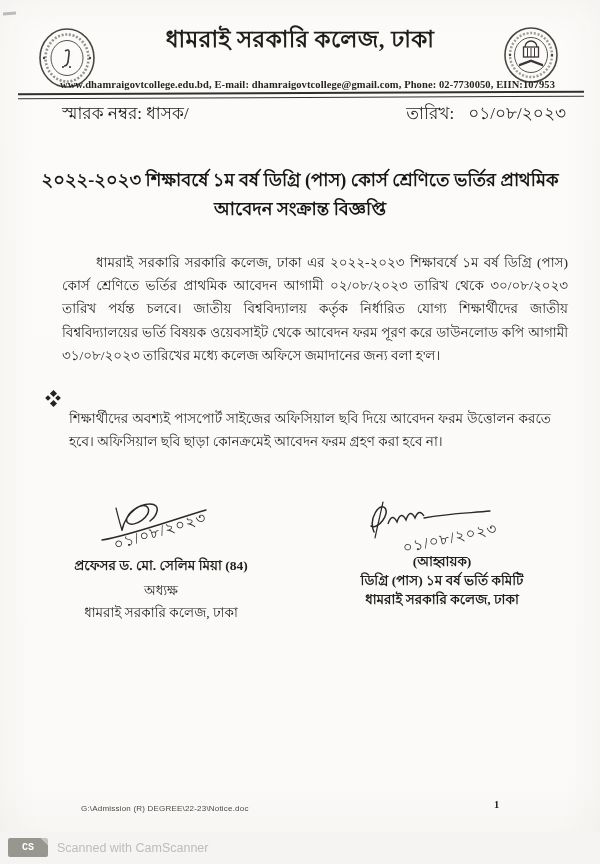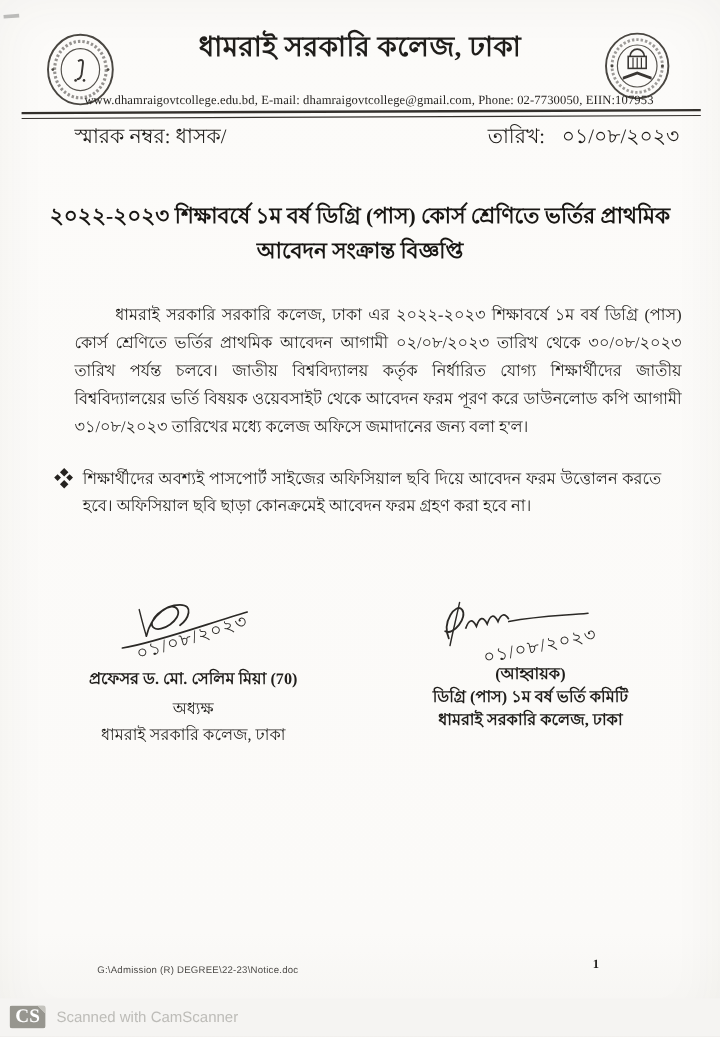--- a/index.html
+++ b/index.html
@@ -14,21 +14,21 @@
     overflow:hidden;
   }
   .scan-mark { position:absolute; left:3px; top:12px; width:13px; height:3px; background:#8a8a88; opacity:.55; transform:rotate(-4deg); }
 
   
   .header-center { position:absolute; top:19px; left:90px; right:90px; text-align:center; }
   .govt-line   { font-size:14px; letter-spacing:.2px; }
   .office-line { font-size:14px; margin-top:2px; }
   .college-name{ font-size:23px; font-weight:bold; margin-top:2px; letter-spacing:.4px; }
   .contact-line{ position:absolute; top:79px; left:55px; right:40px; text-align:center;
-                 font-size:10.5px; font-weight:normal; color:#272522; letter-spacing:.1px; }
+                 font-size:10.5px; font-weight:bold; color:#272522; letter-spacing:.1px; }
   .header-rule { position:absolute; top:92px; left:18px; right:16px; height:3px;
                  border-top:2.5px solid #33302c; border-bottom:1.3px solid #33302c;
                  transform:rotate(-0.25deg); }
   .seal { position:absolute; }
   .seal-left  { left:36px;  top:26px; }
   .seal-right { left:501px; top:26px; }
 
   
   .memo-row { position:absolute; top:100px; left:62px; right:34px;
               display:flex; justify-content:space-between; font-size:17px; }
@@ -42,21 +42,21 @@
   .body-par { position:absolute; top:251px; left:62px; width:506px;
               font-size:13.5px; line-height:1.72; text-align:justify; text-indent:34px; }
 
   .bullet-row { position:absolute; top:387px; left:46px; width:505px; display:flex; }
   .bullet-icon { flex:0 0 16px; position:relative; height:16px; margin-top:4px; }
   .bullet-icon i { position:absolute; background:#25221f; width:5px; height:5px; transform:rotate(45deg); }
   .bullet-icon .d1 { left:5px; top:0; }
   .bullet-icon .d2 { left:0;  top:5px; width:4px; height:4px; }
   .bullet-icon .d3 { left:10px; top:5px; width:4px; height:4px; }
   .bullet-icon .d4 { left:5px; top:10px; }
-  .bullet-text { font-size:13.5px; line-height:1.72; margin-left:7px; text-align:justify; }
+  .bullet-text { font-size:13.5px; line-height:1.72; margin-left:7px; text-align:justify;margin-top:20px; }
 
   
   .sig-svg { position:absolute; }
   .sig-svg-left  { left:88px;  top:494px; }
   .sig-svg-right { left:358px; top:496px; }
   .hand-date { position:absolute; font-size:15px; color:#2b2926; letter-spacing:1px; white-space:nowrap; }
   .hand-date-left  { left:112px; top:519px; transform:rotate(-17deg); }
   .hand-date-right { left:402px; top:526px; transform:rotate(-12deg); }
 
   .sig-text { position:absolute; text-align:center; font-size:13.5px; line-height:1.45; }
@@ -65,22 +65,22 @@
   .sig-text-left .desig { margin-bottom:3px; }
   .sig-text-right { left:344px; top:552px; width:196px; font-weight:bold; line-height:1.42; }
 
   
   .file-path { position:absolute; left:58px; top:804px; font-size:8px; color:#4c4a47;
                font-family:"Liberation Sans","DejaVu Sans",sans-serif; letter-spacing:.2px;margin-left:23px; }
   .page-num  { position:absolute; left:494px; top:799px; font-size:10.5px; font-weight:bold; }
 
   .cam-bar { position:absolute; left:0; right:0; bottom:0; height:32px; background:#f5f4f2; }
   .cam-group { position:absolute; left:8px; bottom:7px; display:flex; align-items:center; }
-  .cs-badge { width:30px; height:19px; background:#97968f; color:#fff;
-              font-family:Liberation Serif, serif; font-weight:bold; font-size:16px;
+  .cs-badge { width:40px; height:19px; background:#97968f; color:#fff;
+              font-family:Liberation Mono, monospace; font-weight:bold; font-size:10px;
               display:flex; align-items:center; justify-content:center; border-radius:2px;
               background-image:linear-gradient(225deg, #c4c3bd 0 5px, transparent 5px); }
   .cs-text { margin-left:9px; color:#bdbcb8; font-size:12.5px;
              font-family:"Liberation Sans","DejaVu Sans",sans-serif; }
 </style>
 </head>
 <body>
 
 <div class="page">
 
@@ -147,21 +147,21 @@
 
   <div class="sig-svg sig-svg-left">
     <svg width="132" height="52" viewBox="0 0 132 52">
       <path d="M34 36 C38 18 56 6 60 14 C64 22 46 34 40 29 C34 24 48 10 62 10 C74 10 69 22 62 27" fill="none" stroke="#2b2926" stroke-width="1.5" stroke-linecap="round"></path>
       <path d="M14 46 C40 42 84 26 118 16" fill="none" stroke="#2b2926" stroke-width="1.4" stroke-linecap="round"></path>
       <path d="M28 14 C30 22 32 30 34 36" fill="none" stroke="#2b2926" stroke-width="1.2" stroke-linecap="round"></path>
     </svg>
   </div>
   <div class="hand-date hand-date-left">০১/০৮/২০২৩</div>
   <div class="sig-text sig-text-left">
-    <div class="name">প্রফেসর ড. মো. সেলিম মিয়া (70)</div>
+    <div class="name">প্রফেসর ড. মো. সেলিম মিয়া (84)</div>
     <div class="desig">অধ্যক্ষ</div>
     <div>ধামরাই সরকারি কলেজ, ঢাকা</div>
   </div>
 
   <div class="sig-svg sig-svg-right">
     <svg width="138" height="48" viewBox="0 0 138 48">
       <path d="M16 36 C10 22 22 6 27 12 C32 18 20 34 13 30" fill="none" stroke="#2b2926" stroke-width="1.5" stroke-linecap="round"></path>
       <path d="M30 28 q4 -12 9 -2 q4 -12 9 -2 q4 -12 9 -2 q4 -10 9 -2" fill="none" stroke="#2b2926" stroke-width="1.4"></path>
       <path d="M66 22 C92 17 114 17 132 15" fill="none" stroke="#2b2926" stroke-width="1.3" stroke-linecap="round"></path>
       <path d="M25 6 C22 20 19 32 17 42" fill="none" stroke="#2b2926" stroke-width="1.2" stroke-linecap="round"></path>

